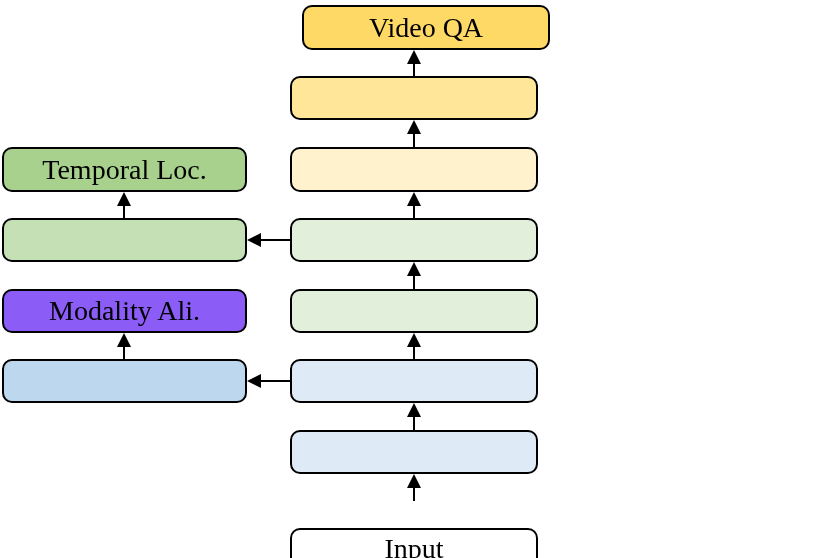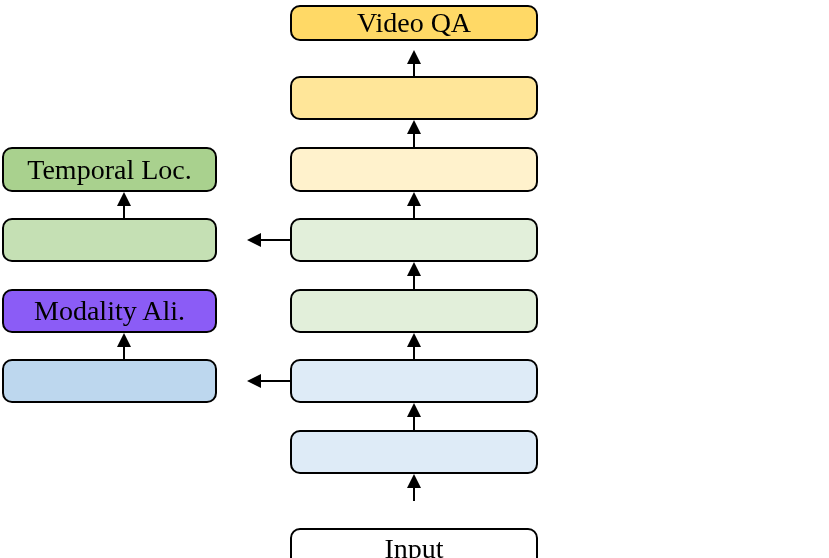--- a/index.html
+++ b/index.html
@@ -23,21 +23,21 @@
     display: flex;
     align-items: center;
     justify-content: center;
     font-size: 28px;
     color: #000000;
     white-space: nowrap;
   }
   
   .col-main { left: 290px; width: 248px; }
   
-  .col-side { left: 2px; width: 215px; }
+  .col-side { left: 2px; width: 245px; }
 
   
   .varrow { position: absolute; width: 14px; }
   .varrow .head {
     position: absolute; left: 0; top: 0;
     width: 0; height: 0;
     border-left: 7px solid transparent;
     border-right: 7px solid transparent;
     border-bottom: 14px solid #000000;
   }
@@ -70,21 +70,21 @@
   <div class="node col-main" style="top: 359px; height: 44px; background-color: rgb(222, 235, 247);"></div>
 
   <div class="node col-main" style="top: 289px; height: 44px; background-color: rgb(226, 239, 218);"></div>
 
   <div class="node col-main" style="top: 218px; height: 44px; background-color: rgb(226, 239, 218);"></div>
 
   <div class="node col-main" style="top: 147px; height: 45px; background-color: rgb(255, 242, 204);"></div>
 
   <div class="node col-main" style="top: 76px; height: 44px; background-color: rgb(255, 230, 153);"></div>
 
-  <div class="node col-main" style="top: 5px; height: 36px; background-color: rgb(255, 217, 102);">Video QA</div>
+  <div class="node col-main" style="top: 5px; height: 45px; background-color: rgb(255, 217, 102); margin-left: 12px;">Video QA</div>
 
   <div class="node col-side" style="top: 147px; height: 45px; background-color: rgb(169, 209, 142);">Temporal Loc.</div>
 
   <div class="node col-side" style="top: 218px; height: 44px; background-color: rgb(197, 224, 180);"></div>
 
   <div class="node col-side" style="top: 289px; height: 44px; background-color: #8b5cf6;">Modality Ali.</div>
 
   <div class="node col-side" style="top: 359px; height: 44px; background-color: rgb(189, 215, 238);"></div>
 
   <div class="varrow" style="left:407px; top:474px; height:27px;">

